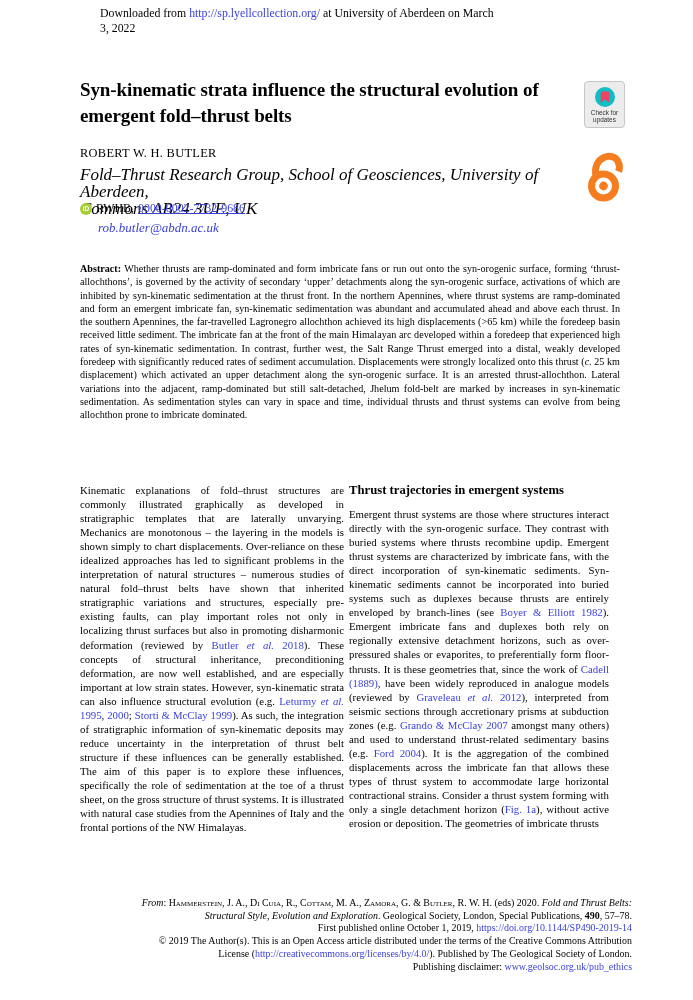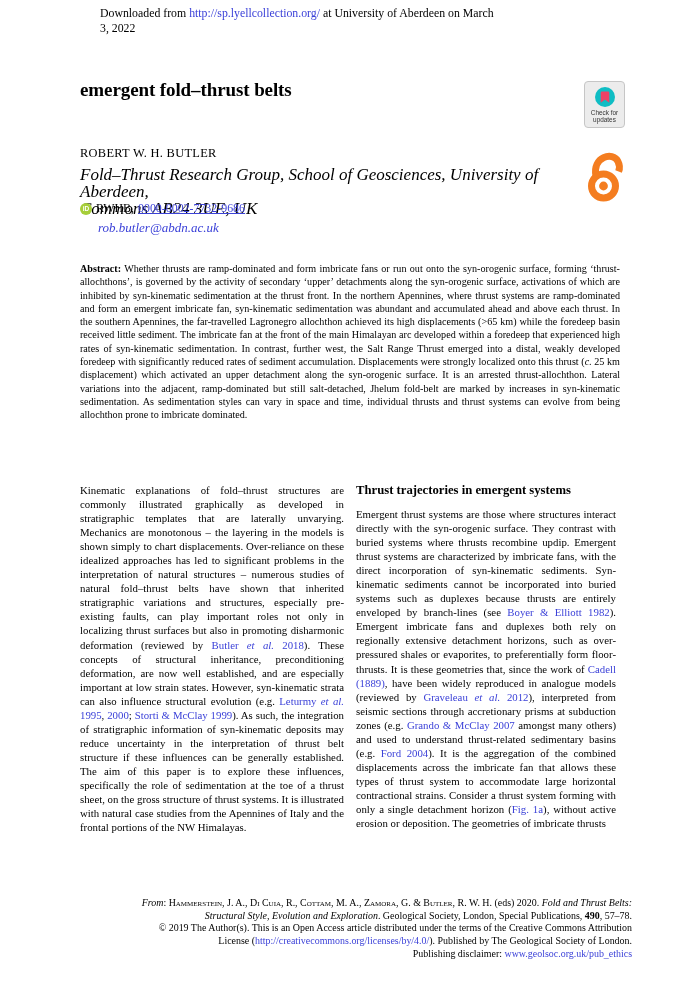--- a/index.html
+++ b/index.html
@@ -20,21 +20,21 @@
   .affiliation{position:absolute;top:166px;left:80px;width:500px;font-size:17px;font-style:italic;line-height:17px;}
   .orcid-row{position:absolute;top:201px;left:80px;font-size:11.9px;display:flex;align-items:center;gap:4px;}
   .orcid-icon{
     width:12px;height:12px;border-radius:50%;background:var(--orcid-green);color:#fff;
     font-family:"Liberation Sans",sans-serif;font-size:6.5px;font-weight:bold;font-style:normal;
     display:inline-flex;align-items:center;justify-content:center;flex:0 0 auto;
   }
   .orcid-id{color:var(--link-blue);text-decoration:underline;}
   .email{position:absolute;top:220px;left:98px;font-size:13px;font-style:italic;color:var(--link-blue);}
   .abstract{position:absolute;top:262px;left:80px;width:540px;font-size:10.15px;line-height:13.3px;text-align:justify;}
-  .columns{position:absolute;top:483px;left:80px;width:540px;display:flex;gap:12px;}
+  .columns{position:absolute;top:483px;left:80px;width:540px;display:flex;gap:5px;}
   .col{font-size:10.8px;line-height:14.05px;text-align:justify;}
   .col-left{width:264px;}
   .col-right{width:260px;}
   .col-heading{font-size:12.7px;font-weight:bold;text-align:left;margin:0 0 9px 0;line-height:15px;}
   .footer{position:absolute;top:897px;left:80px;width:552px;font-size:9.95px;line-height:12.7px;text-align:right;}
   .footer .fline{white-space:normal;}
   
   .seg-plain{}
   .seg-italic{font-style:italic;}
   .seg-bold{font-weight:bold;}
@@ -55,20 +55,21 @@
 <body>
 
 <div class="page">
 
   <div class="header-note">
     <div><span class="seg-plain">Downloaded from </span><span class="seg-link">http://sp.lyellcollection.org/</span><span class="seg-plain"> at University of Aberdeen on March</span></div>
     <div><span class="seg-plain">3, 2022</span></div>
   </div>
 
   <div class="title-block">
+    <div>Syn-kinematic strata influence the structural evolution of</div>
     <div>emergent fold–thrust belts</div>
   </div>
 
   <div class="check-badge">
     <span style="display:inline-flex;">
       <svg width="20" height="20" viewBox="0 0 20 20">
         <circle cx="10" cy="10" r="10" fill="#0fbdc4"></circle>
         <path d="M7 4.6 h6 a1.3 1.3 0 0 1 1.3 1.3 V15.8 L10 12.6 5.7 15.8 V5.9 A1.3 1.3 0 0 1 7 4.6 Z" fill="#ee4266"></path>
       </svg>
     </span>
@@ -106,18 +107,19 @@
     <div class="col col-left"><span class="seg-plain">Kinematic explanations of fold–thrust structures are commonly illustrated graphically as developed in stratigraphic templates that are laterally unvarying. Mechanics are monotonous – the layering in the models is shown simply to chart displacements. Over-reliance on these idealized approaches has led to significant problems in the interpretation of natural structures – numerous studies of natural fold–thrust belts have shown that inherited stratigraphic variations and structures, especially pre-existing faults, can play important roles not only in localizing thrust surfaces but also in promoting disharmonic deformation (reviewed by </span><span class="seg-link">Butler </span><span class="seg-link-italic">et al.</span><span class="seg-link"> 2018</span><span class="seg-plain">). These concepts of structural inheritance, preconditioning deformation, are now well established, and are especially important at low strain states. However, syn-kinematic strata can also influence structural evolution (e.g. </span><span class="seg-link">Leturmy </span><span class="seg-link-italic">et al.</span><span class="seg-link"> 1995</span><span class="seg-plain">, </span><span class="seg-link">2000</span><span class="seg-plain">; </span><span class="seg-link">Storti &amp; McClay 1999</span><span class="seg-plain">). As such, the integration of stratigraphic information of syn-kinematic deposits may reduce uncertainty in the interpretation of thrust belt structure if these influences can be generally established. The aim of this paper is to explore these influences, specifically the role of sedimentation at the toe of a thrust sheet, on the gross structure of thrust systems. It is illustrated with natural case studies from the Apennines of Italy and the frontal portions of the NW Himalayas.</span></div>
     <div class="col col-right">
       <h2 class="col-heading">Thrust trajectories in emergent systems</h2>
       <div><span class="seg-plain">Emergent thrust systems are those where structures interact directly with the syn-orogenic surface. They contrast with buried systems where thrusts recombine updip. Emergent thrust systems are characterized by imbricate fans, with the direct incorporation of syn-kinematic sediments. Syn-kinematic sediments cannot be incorporated into buried systems such as duplexes because thrusts are entirely enveloped by branch-lines (see </span><span class="seg-link">Boyer &amp; Elliott 1982</span><span class="seg-plain">). Emergent imbricate fans and duplexes both rely on regionally extensive detachment horizons, such as over-pressured shales or evaporites, to preferentially form floor-thrusts. It is these geometries that, since the work of </span><span class="seg-link">Cadell (1889)</span><span class="seg-plain">, have been widely reproduced in analogue models (reviewed by </span><span class="seg-link">Graveleau </span><span class="seg-link-italic">et al.</span><span class="seg-link"> 2012</span><span class="seg-plain">), interpreted from seismic sections through accretionary prisms at subduction zones (e.g. </span><span class="seg-link">Grando &amp; McClay 2007</span><span class="seg-plain"> amongst many others) and used to understand thrust-related sedimentary basins (e.g. </span><span class="seg-link">Ford 2004</span><span class="seg-plain">). It is the aggregation of the combined displacements across the imbricate fan that allows these types of thrust system to accommodate large horizontal contractional strains. Consider a thrust system forming with only a single detachment horizon (</span><span class="seg-link">Fig. 1a</span><span class="seg-plain">), without active erosion or deposition. The geometries of imbricate thrusts</span></div>
     </div>
   </div>
 
   <div class="footer">
     <div class="fline"><span class="seg-italic">From</span><span class="seg-plain">: </span><span class="seg-smallcaps">Hammerstein, J. A., Di Cuia, R., Cottam, M. A., Zamora, G. &amp; Butler, R. W. H.</span><span class="seg-plain"> (eds) 2020. </span><span class="seg-italic">Fold and Thrust Belts:</span></div>
     <div class="fline"><span class="seg-italic">Structural Style, Evolution and Exploration</span><span class="seg-plain">. Geological Society, London, Special Publications, </span><span class="seg-bold">490</span><span class="seg-plain">, 57–78.</span></div>
+    <div class="fline"><span class="seg-plain">First published online October 1, 2019, </span><span class="seg-link">https://doi.org/10.1144/SP490-2019-14</span></div>
     <div class="fline"><span class="seg-plain">© 2019 The Author(s). This is an Open Access article distributed under the terms of the Creative Commons Attribution</span></div>
     <div class="fline"><span class="seg-plain">License (</span><span class="seg-link">http://creativecommons.org/licenses/by/4.0/</span><span class="seg-plain">). Published by The Geological Society of London.</span></div>
     <div class="fline"><span class="seg-plain">Publishing disclaimer: </span><span class="seg-link">www.geolsoc.org.uk/pub_ethics</span></div>
   </div>
 
 </div>
 
 </body></html>

